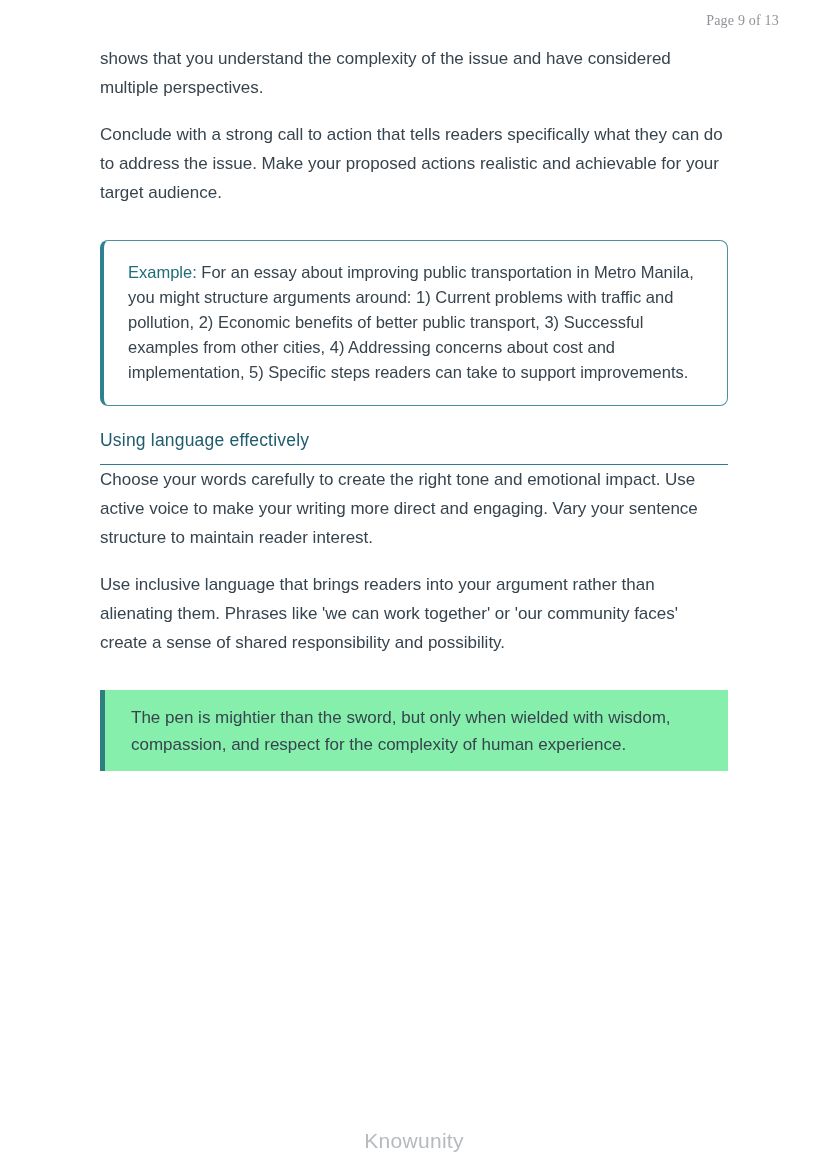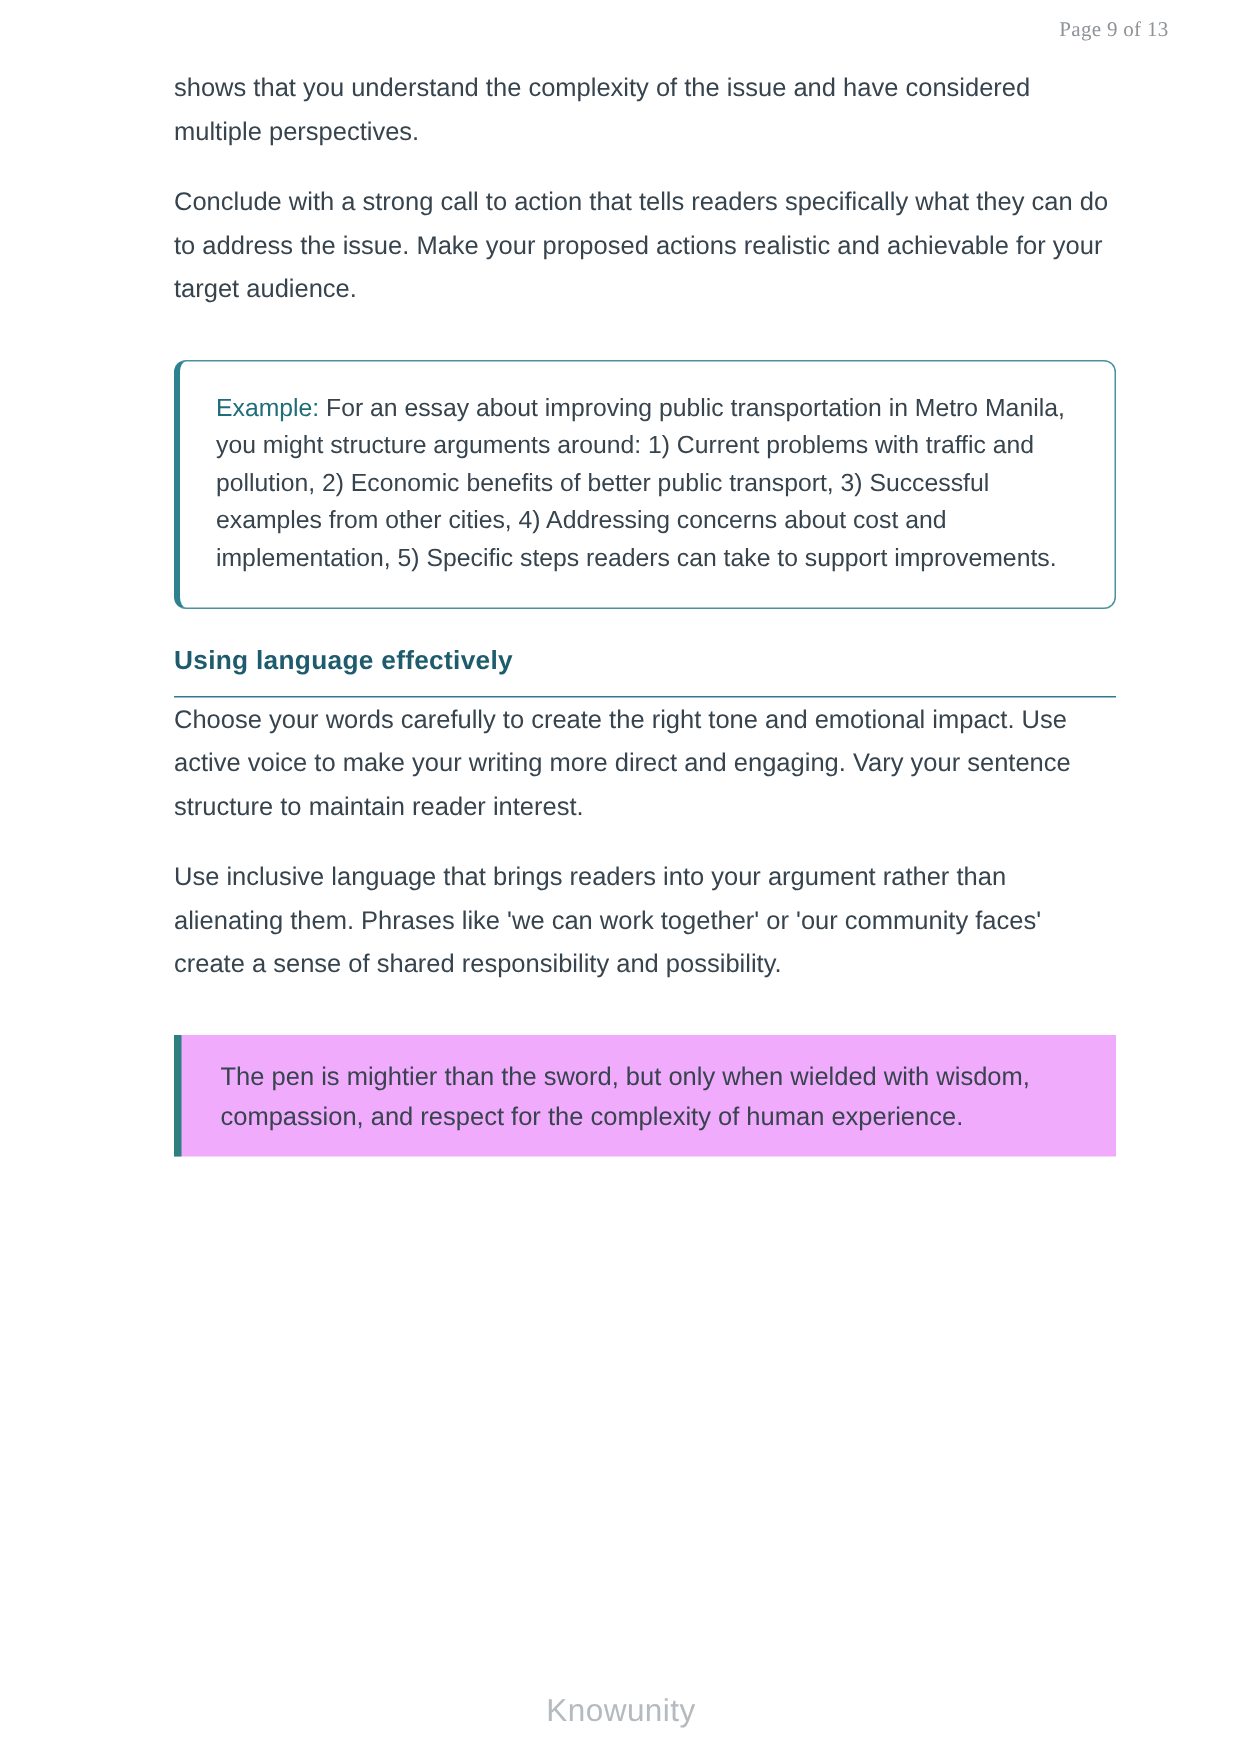--- a/index.html
+++ b/index.html
@@ -22,21 +22,21 @@
     top: 13px;
     right: 49px;
     font-family: "Liberation Serif", serif;
     font-size: 14px;
     color: #8f9398;
     letter-spacing: 0.2px;
   }
   .content {
     position: absolute;
     top: 44px;
-    left: 116px;
+    left: 100px;
     width: 628px;
   }
   p.body-para {
     font-size: 17px;
     line-height: 29px;
     color: #37444e;
     margin-bottom: 18px;
   }
   .example-box {
     margin-top: 33px;
@@ -51,34 +51,34 @@
     font-size: 16.5px;
     line-height: 25px;
     color: #37444e;
   }
   .example-label {
     font-weight: normal;
     color: #1f6d78;
   }
   .section-heading {
     font-size: 17.5px;
-    font-weight: bold;
+    font-weight: normal;
     color: #1d5b6d;
     letter-spacing: 0.2px;
   }
   .section-rule {
     border: none;
     border-top: 1.5px solid #2e7b8d;
     margin: 13px 0 0 0;
   }
   .section-body {
   }
   .quote-box {
     margin-top: 33px;
-    background: #f0abfc;
+    background: #86efac;
     border-left: 5px solid #2e7f80;
     padding: 14px 20px 13px 26px;
   }
   .quote-box .quote-text {
     font-size: 17px;
     line-height: 27px;
     color: #37444e;
   }
   .footer {
     position: absolute;

